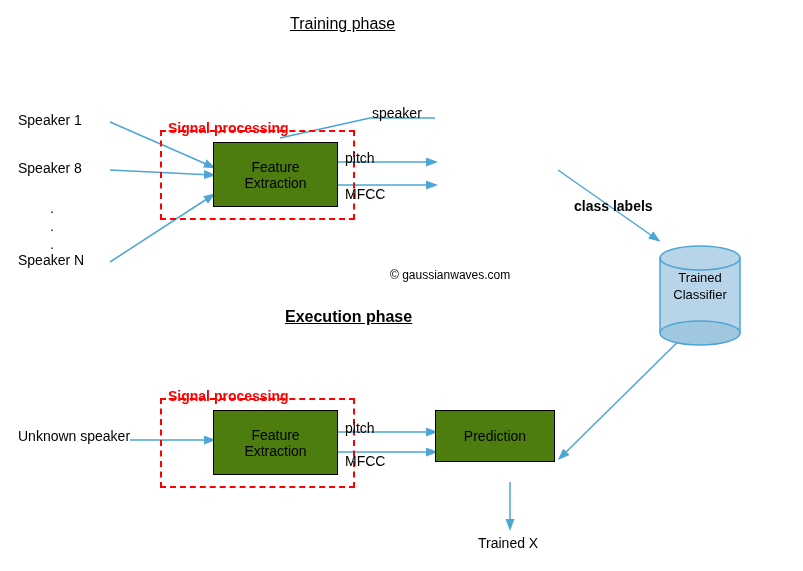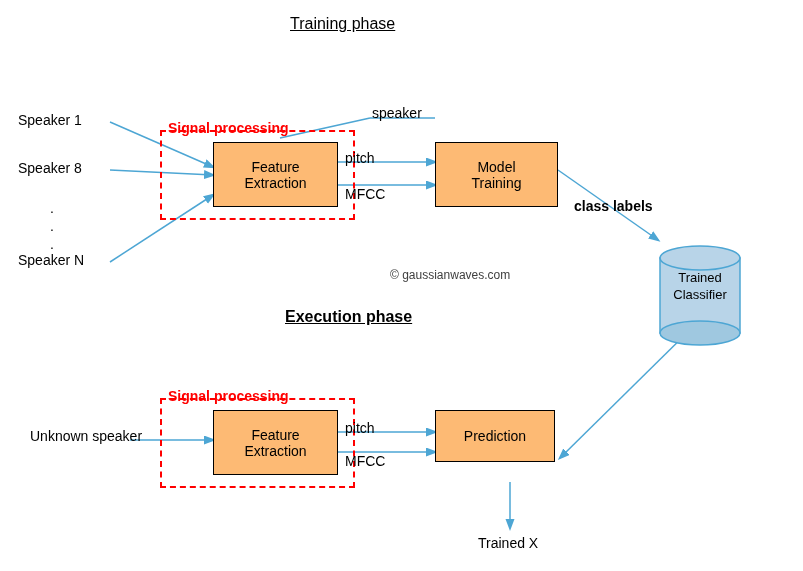--- a/index.html
+++ b/index.html
@@ -19,21 +19,21 @@
     }
     
     .label {
       position: absolute;
       white-space: nowrap;
     }
     
     .box {
       position: absolute;
       border: 1.5px solid #000;
-      background: #fdba74;
+      background: #4d7c0f;
       display: flex;
       align-items: center;
       justify-content: center;
       text-align: center;
       font-size: 14px;
     }
     
     .dashed-red {
       position: absolute;
       border: 2px dashed red;
@@ -51,21 +51,21 @@
       font-size: 16px;
     }
     .signal-label {
       color: red;
       font-size: 14px;
       font-weight: bold;
       margin-top: 13px;
     }
     .watermark {
       position: absolute;
-      color: #404040;
+      color: #000000;
       font-size: 12px;
     }
   </style>
 </head>
 <body>
 
 <div class="diagram">
   <svg class="arrows">
     <defs>
       <marker id="arrowBlue" markerWidth="8" markerHeight="8" refX="6" refY="3" orient="auto">
@@ -115,43 +115,39 @@
     <span style="white-space:pre-line; text-align:center;">Feature
 Extraction</span>
   </div>
 
   <div class="label" style="left:372px; top:105px;">speaker</div>
 
   <div class="label" style="left:345px; top:150px;">pitch</div>
 
   <div class="label" style="left:345px; top:186px;">MFCC</div>
 
-  <div class="box" style="left:435px; top:142px; width:123px; height:65px;">
-    <span style="white-space:pre-line; text-align:center;">Model
-Training</span>
-  </div>
 
   <div class="label" style="left:574px; top:198px;font-weight:bold;">class labels</div>
 
   <div style="position:absolute; left:655px; top:240px; width:90px; height:110px;">
     <svg width="90" height="110">
 
       <rect x="5" y="18" width="80" height="75" fill="#b8d4e8" stroke="#4da6d4" stroke-width="1.5"></rect>
 
       <ellipse cx="45" cy="18" rx="40" ry="12" fill="#b8d4e8" stroke="#4da6d4" stroke-width="1.5"></ellipse>
 
       <ellipse cx="45" cy="93" rx="40" ry="12" fill="#9fc8e0" stroke="#4da6d4" stroke-width="1.5"></ellipse>
     </svg>
     <div style="position:absolute; top:30px; left:0; width:90px; text-align:center; font-size:13px; line-height:1.3;">Trained
 Classifier</div>
   </div>
 
   <div class="label title" style="left:285px; top:308px;font-weight:bold;">Execution phase</div>
 
-  <div class="label" style="left:18px; top:428px;margin-left:12px;">Unknown
+  <div class="label" style="left:18px; top:428px;">Unknown
 speaker</div>
 
   <div class="dashed-red" style="left:160px; top:398px; width:195px; height:90px;"></div>
   <div class="label signal-label" style="left:168px; top:375px;">Signal processing</div>
 
   <div class="box" style="left:213px; top:410px; width:125px; height:65px;">
     <span style="white-space:pre-line; text-align:center;">Feature
 Extraction</span>
   </div>
 

